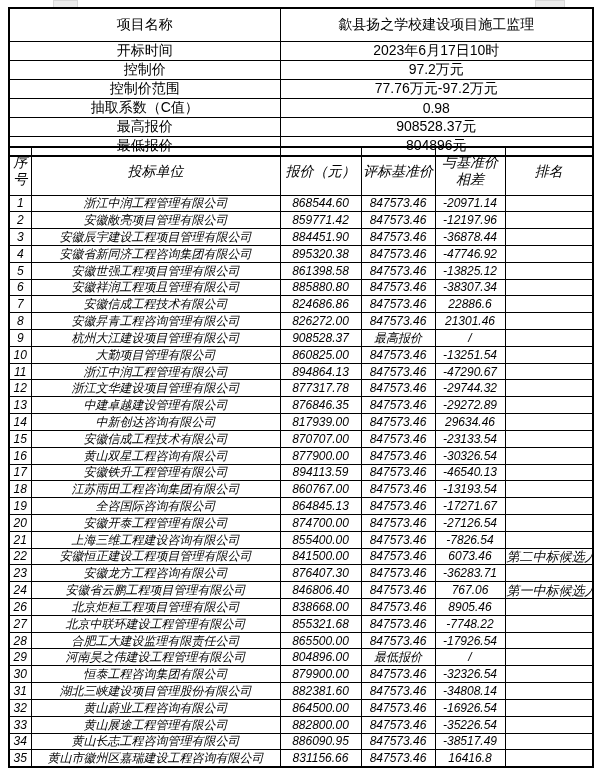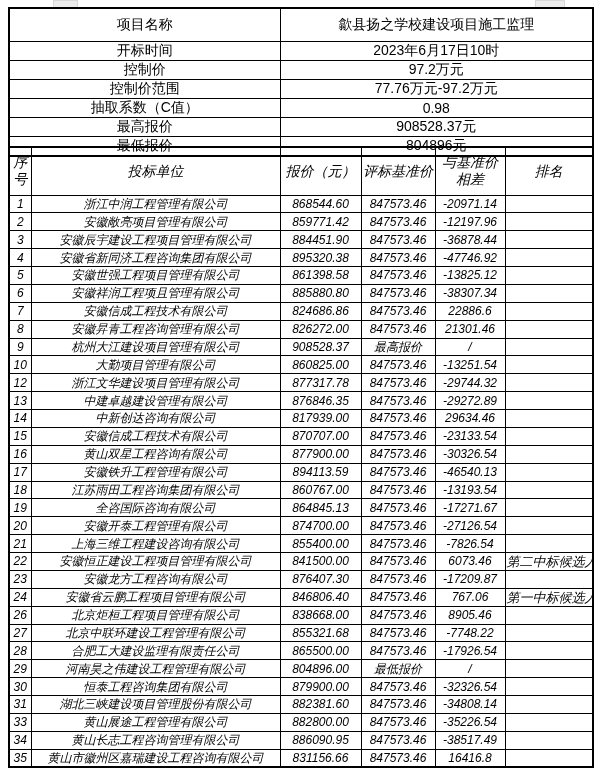--- a/index.html
+++ b/index.html
@@ -182,20 +182,28 @@
     </tr>
       <tr>
       <td>10</td>
       <td>大勤项目管理有限公司</td>
       <td>860825.00</td>
       <td>847573.46</td>
       <td>-13251.54</td>
       <td class="rank-cell"></td>
     </tr>
       <tr>
+      <td>11</td>
+      <td>浙江中润工程管理有限公司</td>
+      <td>894864.13</td>
+      <td>847573.46</td>
+      <td>-47290.67</td>
+      <td class="rank-cell"></td>
+    </tr>
+      <tr>
       <td>12</td>
       <td>浙江文华建设项目管理有限公司</td>
       <td>877317.78</td>
       <td>847573.46</td>
       <td>-29744.32</td>
       <td class="rank-cell"></td>
     </tr>
       <tr>
       <td>13</td>
       <td>中建卓越建设管理有限公司</td>
@@ -274,21 +282,21 @@
       <td>841500.00</td>
       <td>847573.46</td>
       <td>6073.46</td>
       <td class="rank-cell">第二中标候选人</td>
     </tr>
       <tr>
       <td>23</td>
       <td>安徽龙方工程咨询有限公司</td>
       <td>876407.30</td>
       <td>847573.46</td>
-      <td>-17209.87</td>
+      <td>-36283.71</td>
       <td class="rank-cell"></td>
     </tr>
       <tr>
       <td>24</td>
       <td>安徽省云鹏工程项目管理有限公司</td>
       <td>846806.40</td>
       <td>847573.46</td>
       <td>767.06</td>
       <td class="rank-cell">第一中标候选人</td>
     </tr>
@@ -334,20 +342,28 @@
     </tr>
       <tr>
       <td>31</td>
       <td>湖北三峡建设项目管理股份有限公司</td>
       <td>882381.60</td>
       <td>847573.46</td>
       <td>-34808.14</td>
       <td class="rank-cell"></td>
     </tr>
       <tr>
+      <td>32</td>
+      <td>黄山蔚业工程咨询有限公司</td>
+      <td>864500.00</td>
+      <td>847573.46</td>
+      <td>-16926.54</td>
+      <td class="rank-cell"></td>
+    </tr>
+      <tr>
       <td>33</td>
       <td>黄山展途工程管理有限公司</td>
       <td>882800.00</td>
       <td>847573.46</td>
       <td>-35226.54</td>
       <td class="rank-cell"></td>
     </tr>
       <tr>
       <td>34</td>
       <td>黄山长志工程咨询管理有限公司</td>

